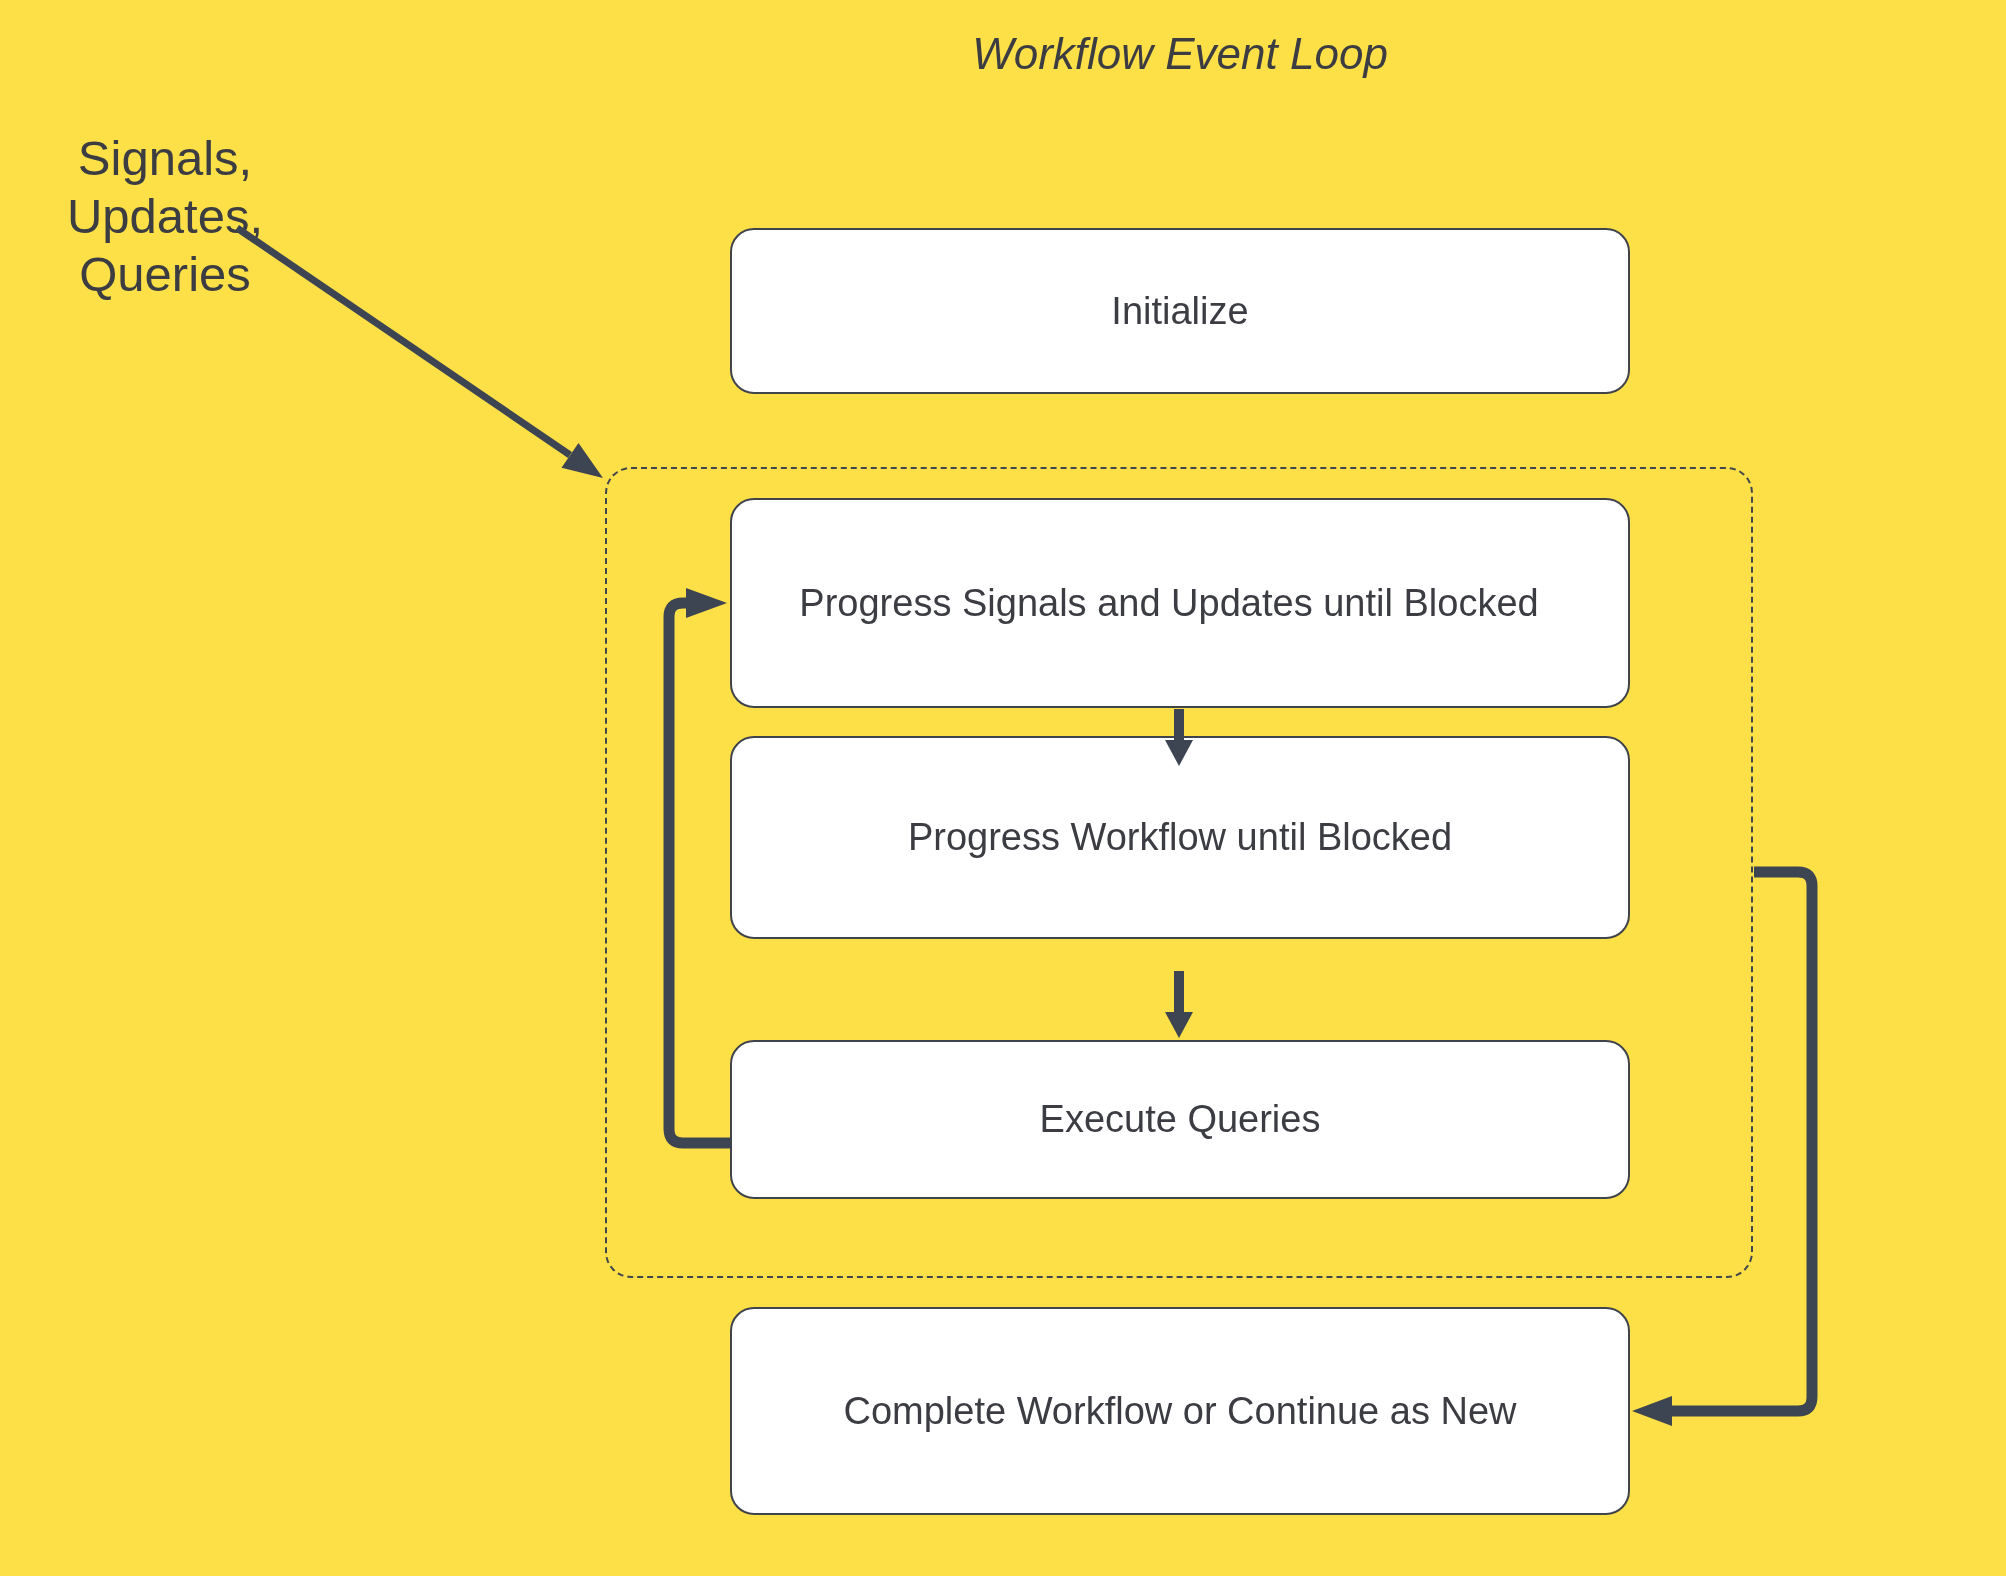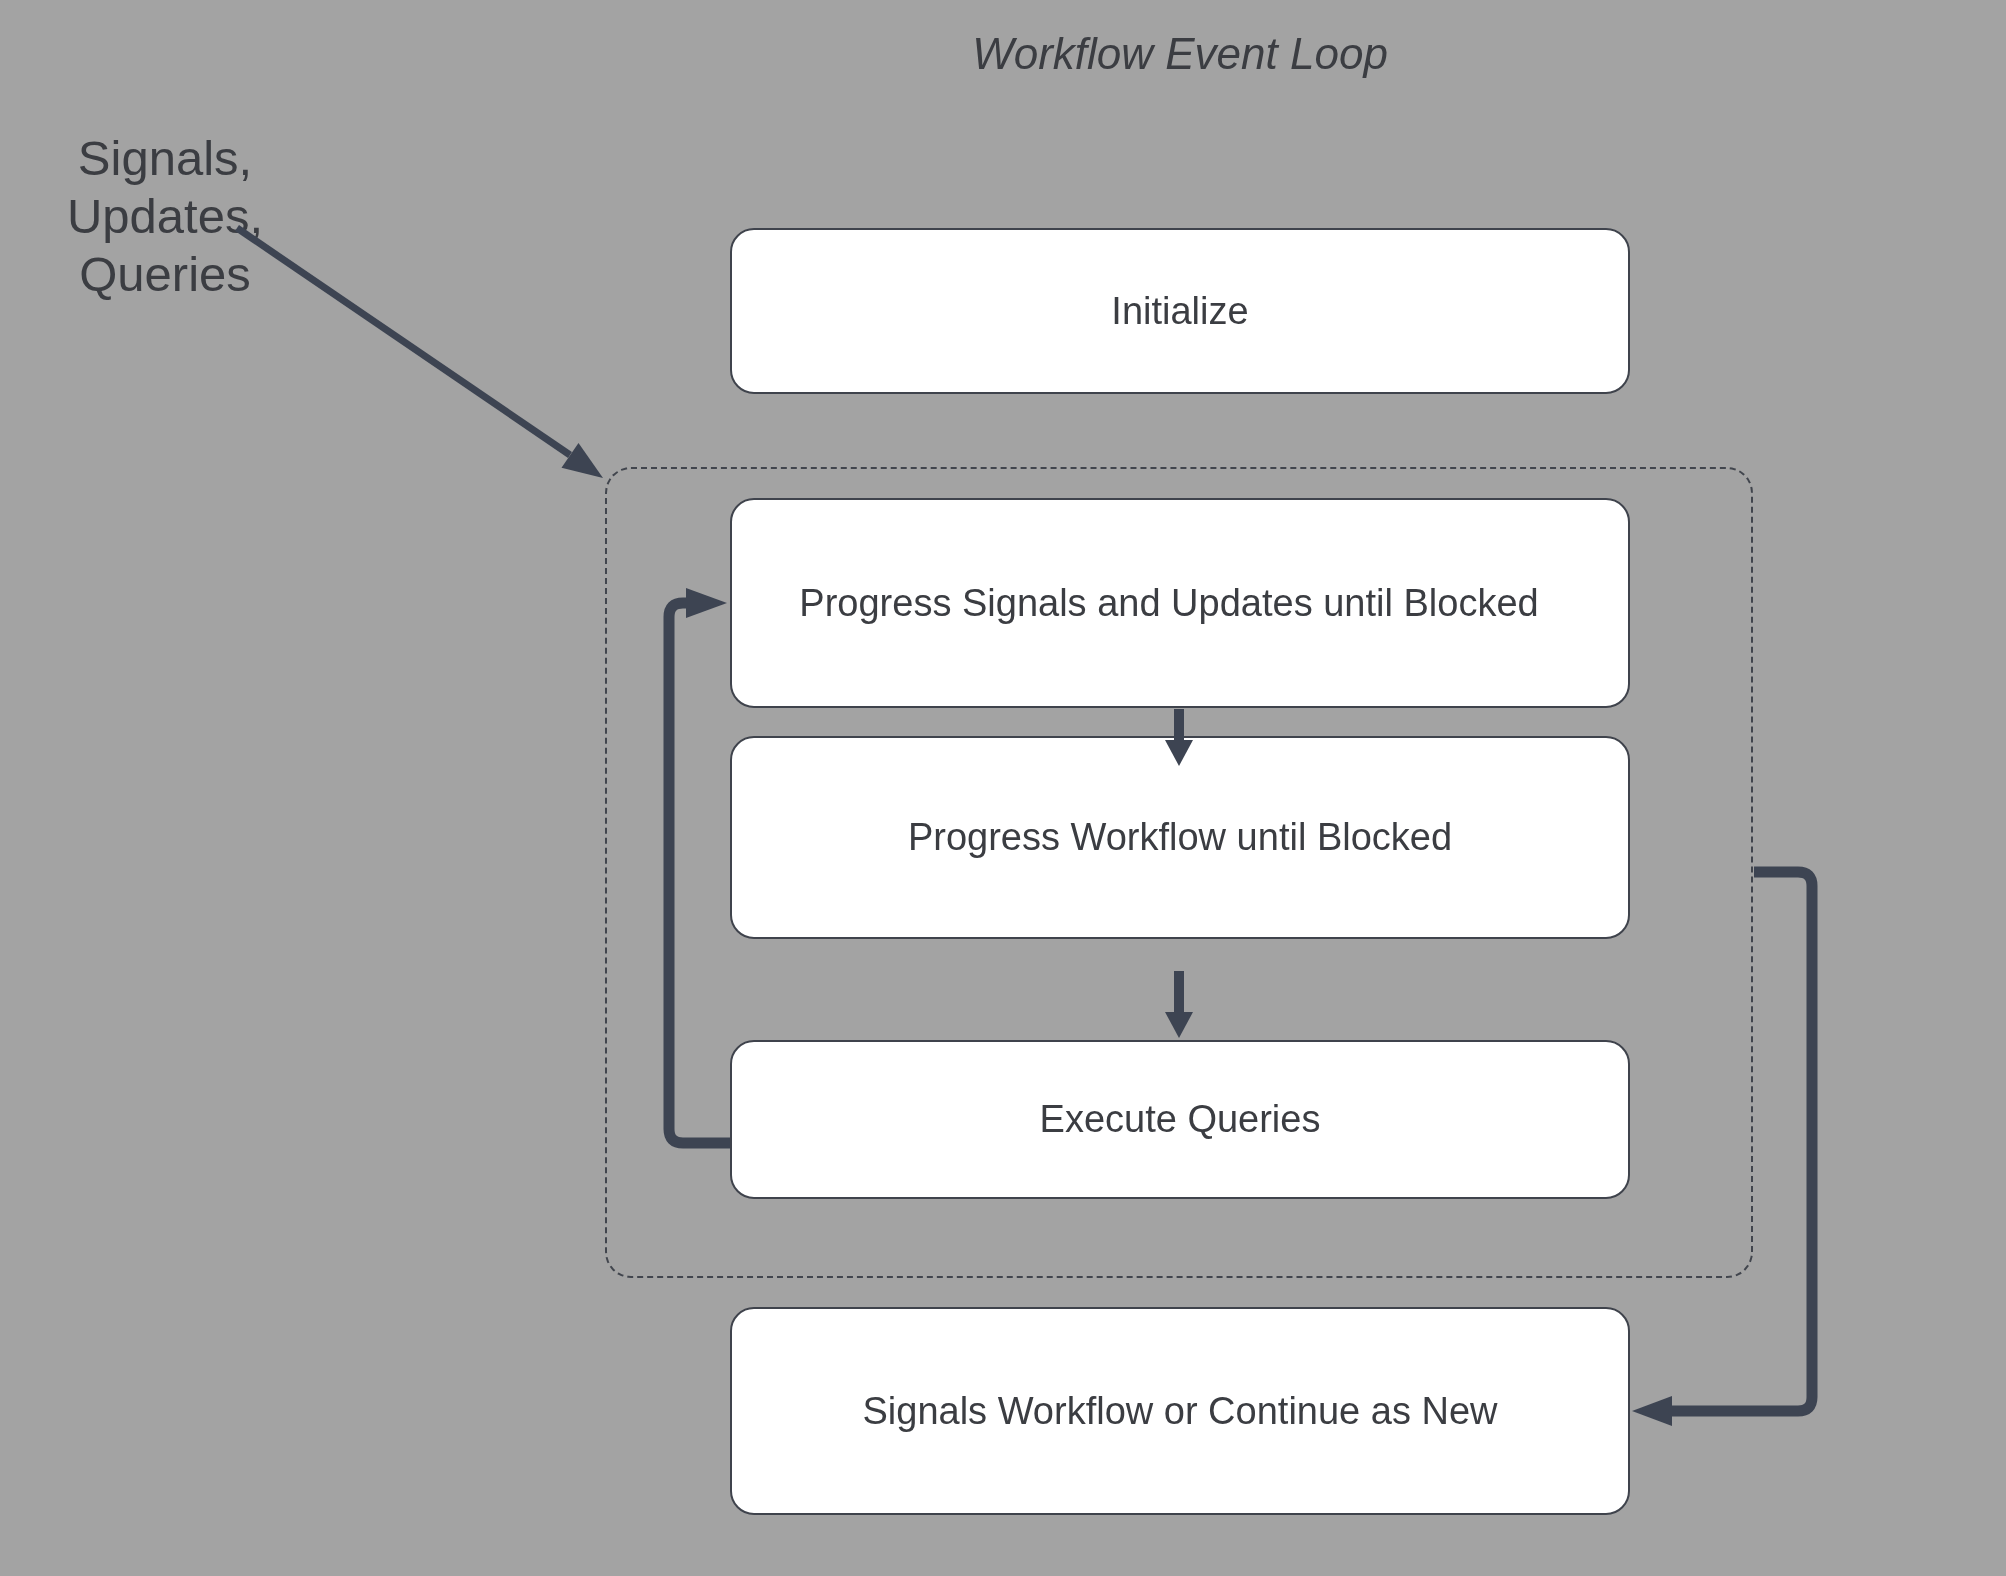--- a/index.html
+++ b/index.html
@@ -1,20 +1,20 @@
 <!DOCTYPE html>
 <html style="--arrow: #3d4452; --box-border: #3f434c; --dashed-border: #41454d; --text: #3b3d42;"><head>
 <meta charset="utf-8">
 <style>
   html, body { margin: 0; padding: 0; background: #ffffff; }
   .canvas {
     position: relative;
     width: 2006px;
     height: 1576px;
-    background: #a3a3a3;
+    background: #fde047;
     font-family: "Liberation Sans", sans-serif;
     color: var(--text, #3b3d42);
     overflow: hidden;
   }
   .diagram-title {
     position: absolute;
     left: 730px;
     top: 30px;
     width: 900px;
     text-align: center;
@@ -105,21 +105,21 @@
 
   <div class="node node-progress-workflow">
     <span>Progress Workflow until Blocked</span>
   </div>
 
   <div class="node node-execute-queries">
     <span>Execute Queries</span>
   </div>
 
   <div class="node node-complete">
-    <span>Signals Workflow or Continue as New</span>
+    <span>Complete Workflow or Continue as New</span>
   </div>
 
   <svg class="arrows-overlay" viewBox="0 0 2006 1576">
 
     <g>
       <path class="arrow-line" stroke-width="7" d="M237,228 L570,455"></path>
       <polygon class="arrow-head" points="603,478 561.5,467.8 578.5,443"></polygon>
     </g>
 
     <g>

